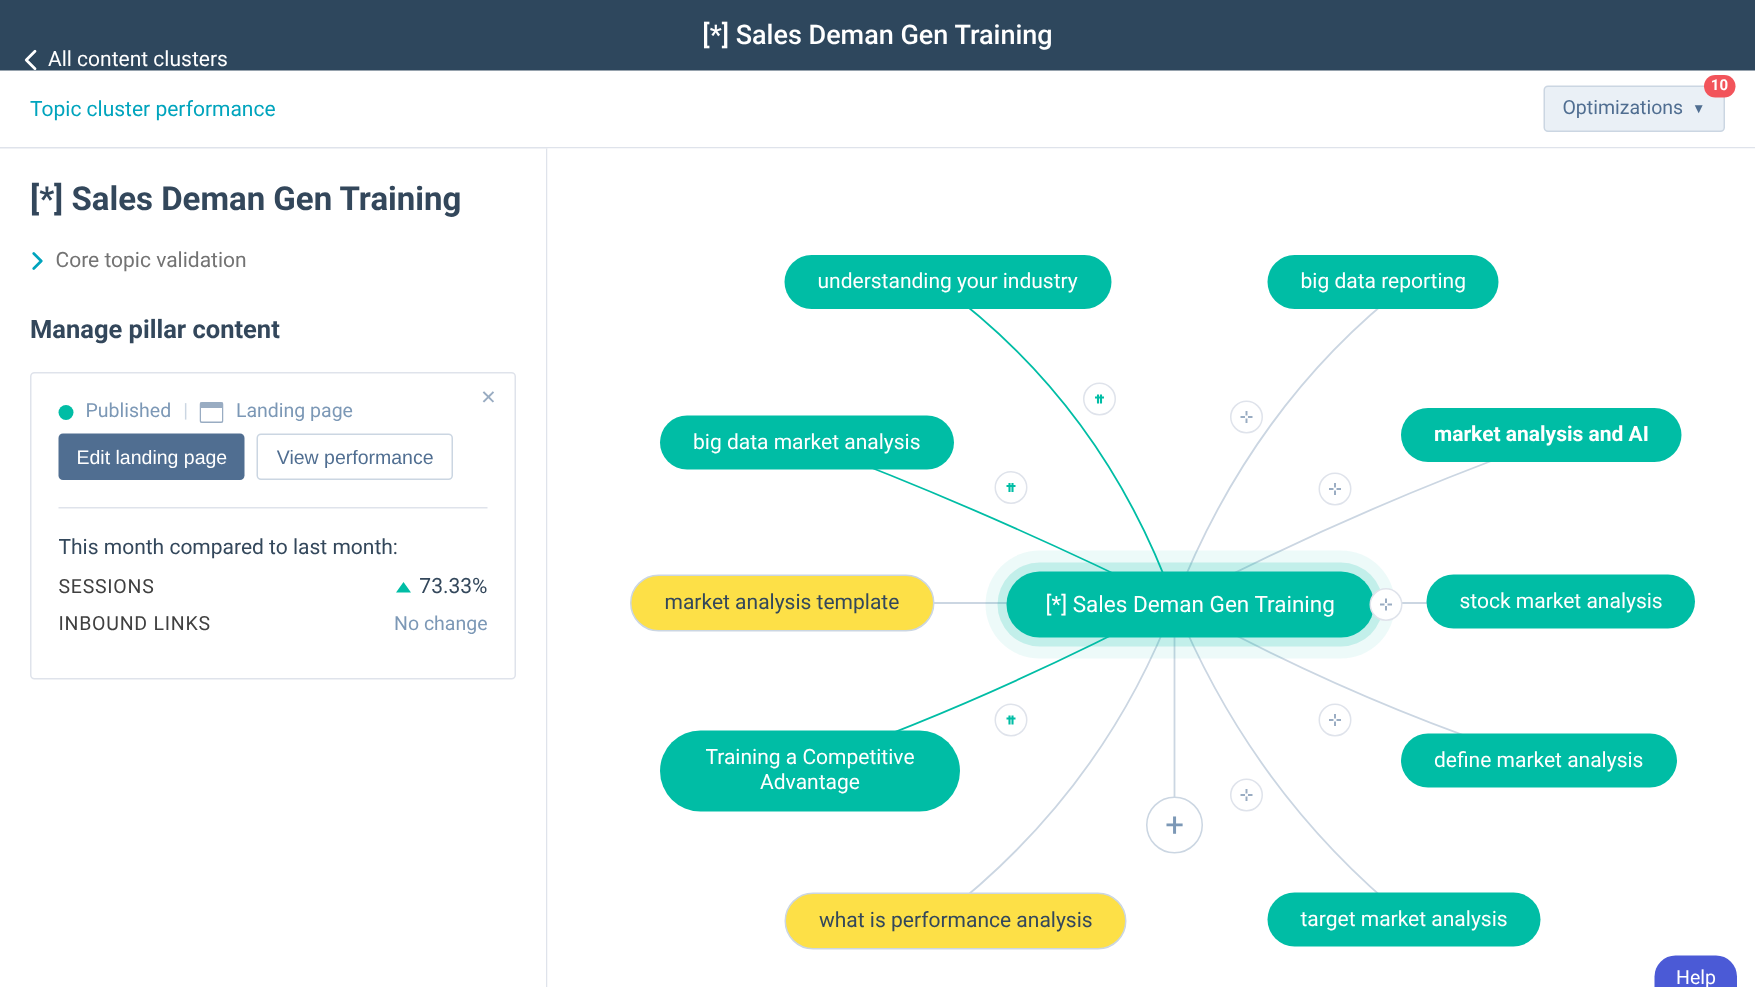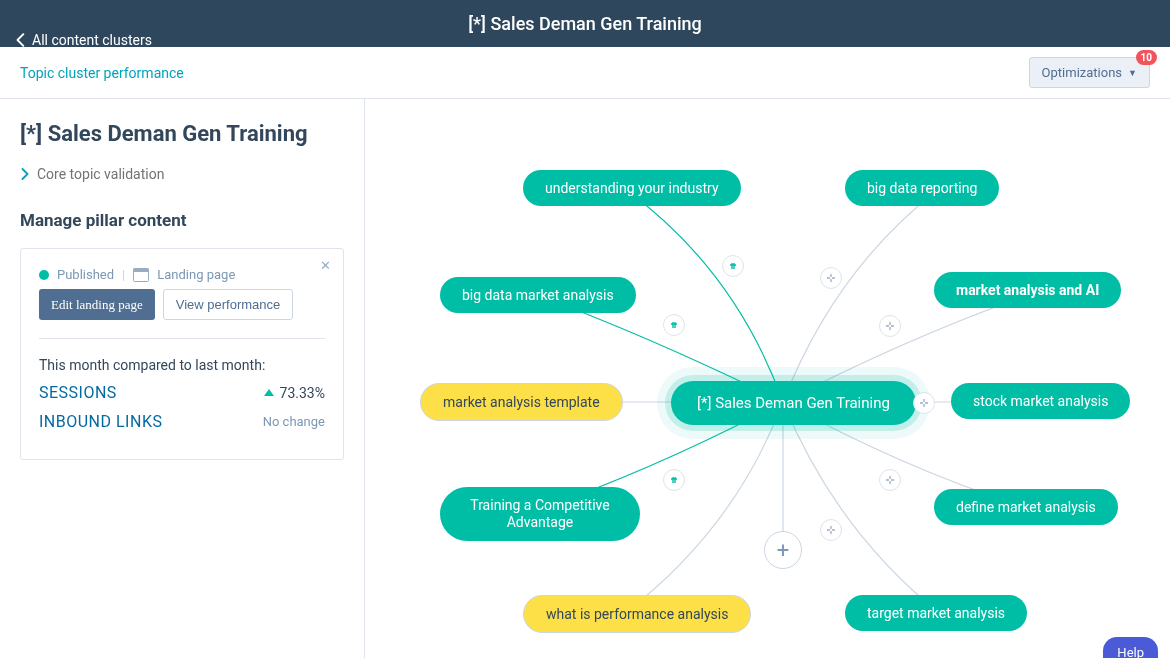--- a/index.html
+++ b/index.html
@@ -148,21 +148,20 @@
 }
 .lp-icon svg { width: 16px; height: 14px; }
 .btn-dark {
   background: #506e91;
   color: #fff;
   border: none;
   border-radius: 3px;
   padding: 7px 12px;
   font-size: 13px;
   cursor: pointer;
-  font-family: Liberation Serif, serif;
 }
 .btn-light {
   background: #fff;
   color: #506e91;
   border: 1px solid #cbd6e2;
   border-radius: 3px;
   padding: 7px 12px;
   font-size: 13px;
   cursor: pointer;
 }
@@ -179,22 +178,22 @@
 }
 .stat-row {
   display: flex;
   justify-content: space-between;
   align-items: center;
   font-size: 13px;
   margin-bottom: 10px;
 }
 .stat-row .lbl {
   letter-spacing: 0.5px;
-  color: #0369a1;
-  font-size: 16px;
+  color: #404040;
+  font-size: 13px;
 }
 .stat-val { display: flex; align-items: center; gap: 6px; color: #33475b; font-size: 14px;}
 .tri-up {
   width: 0; height: 0;
   border-left: 5px solid transparent;
   border-right: 5px solid transparent;
   border-bottom: 7px solid #00bda5;
 }
 .nochange { color: #7c98b6; font-size: 13px; }
 

